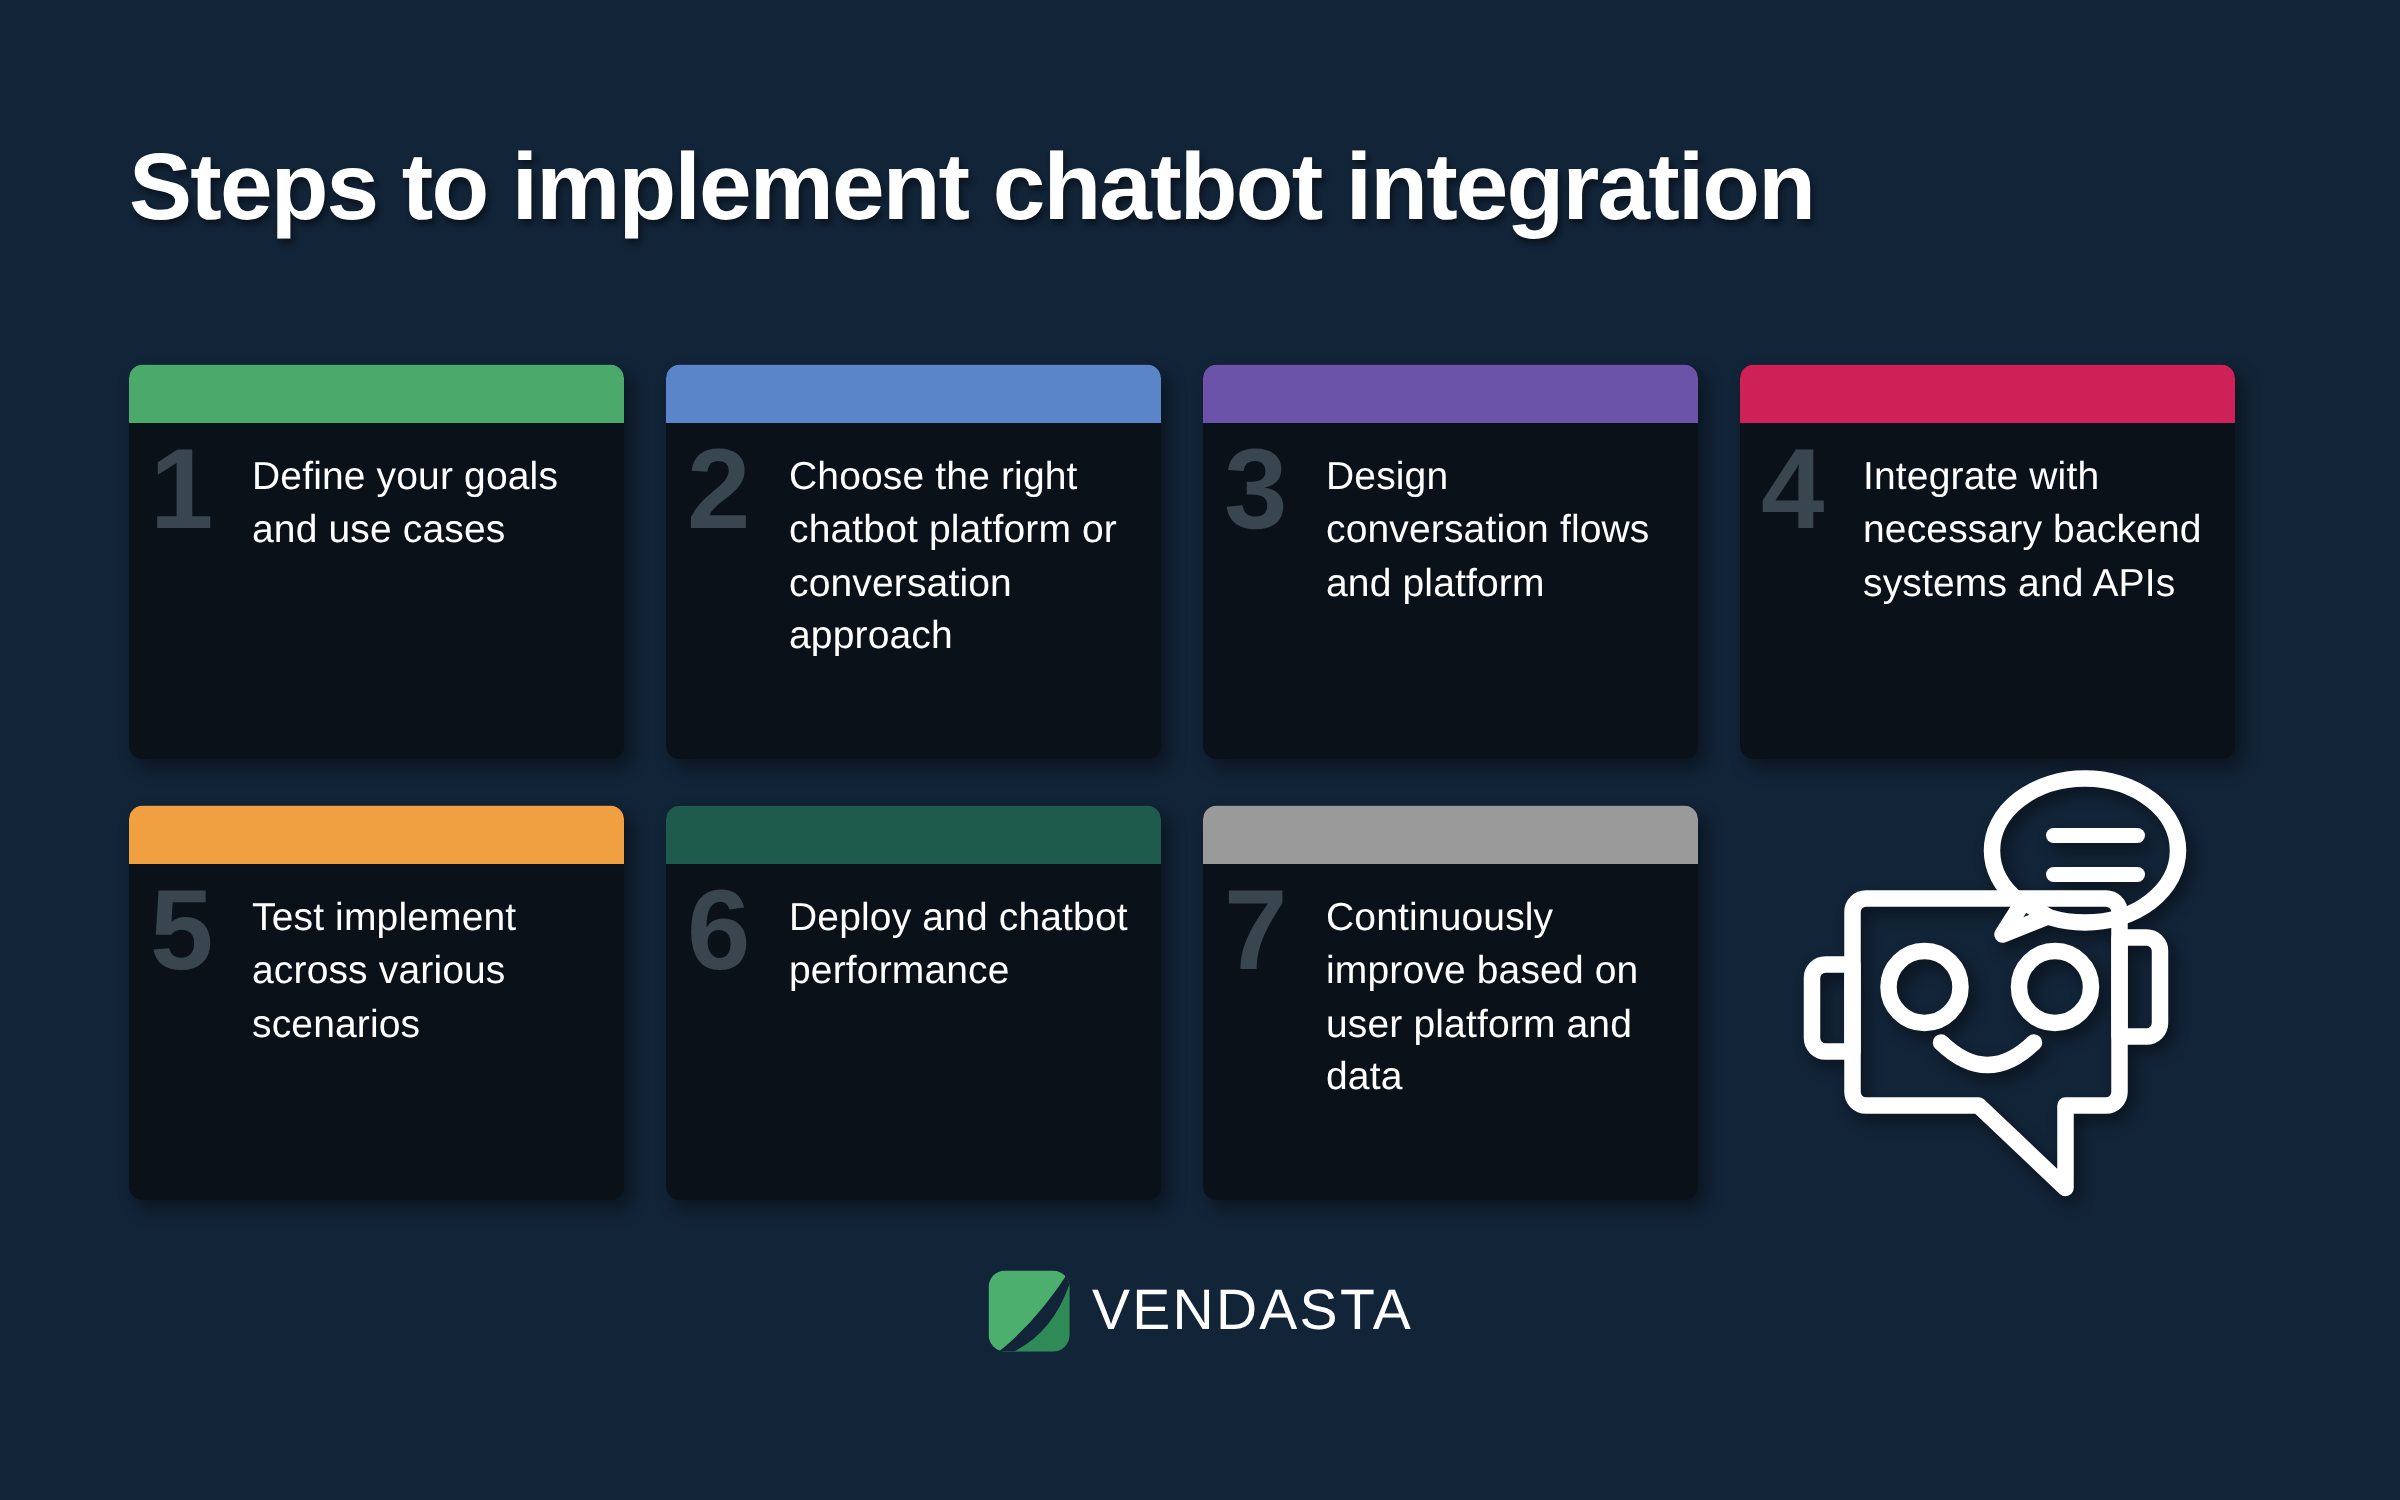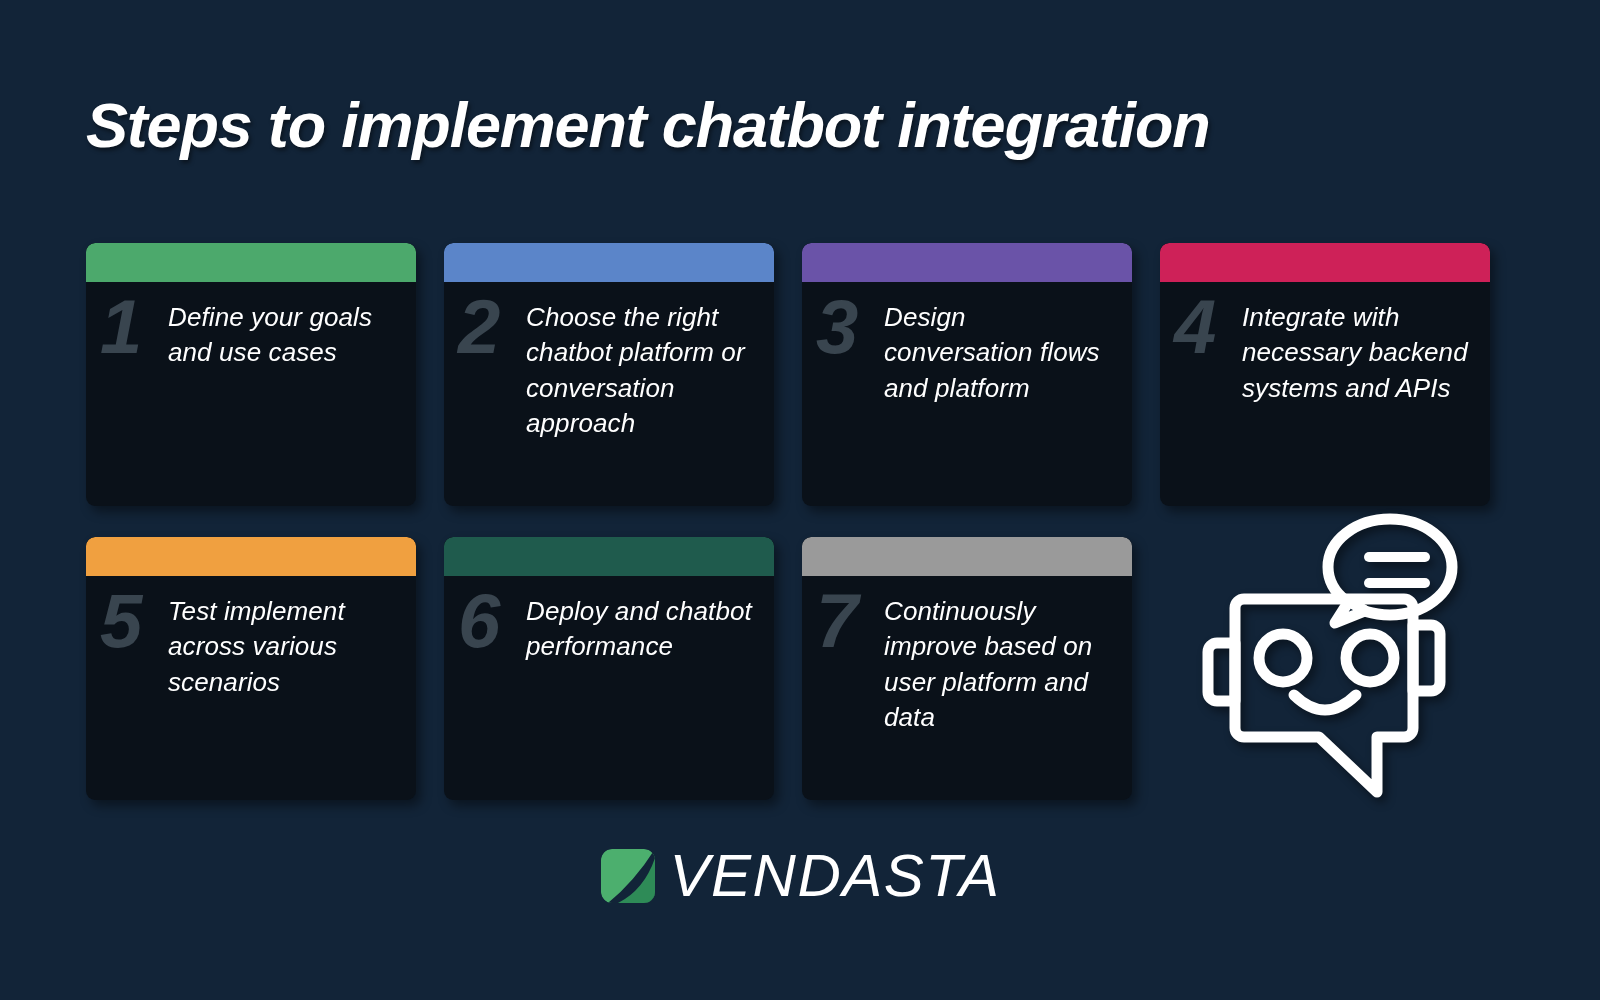--- a/index.html
+++ b/index.html
@@ -6,21 +6,20 @@
   html, body {
     width:1600px; height:1000px;
     background:#122438;
     font-family:"Liberation Sans", sans-serif;
     overflow:hidden;
   }
   .canvas {
     position:relative;
     width:1600px; height:849px;
     background:#122438;
-    font-style:italic;
   }
 
   
   .page-title {
     position:absolute;
     left:86px; top:93px;
     width:1440px;
     font-size:63px;
     font-weight:bold;
     color:#ffffff;
@@ -100,21 +99,21 @@
     position:absolute;
     left:0; right:0;
     top:846px;
     display:flex;
     align-items:center;
     justify-content:center;
     gap:14px;
   }
   .logo-mark { width:56px; height:56px; flex:0 0 auto; }
   .logo-word {
-    font-size:60px;
+    font-size:38px;
     font-weight:400;
     color:#ffffff;
     letter-spacing:1.5px;
     line-height:1;
   }
 </style>
 </head>
 <body style="background: rgb(18, 36, 56);">
 
 <div class="canvas">

